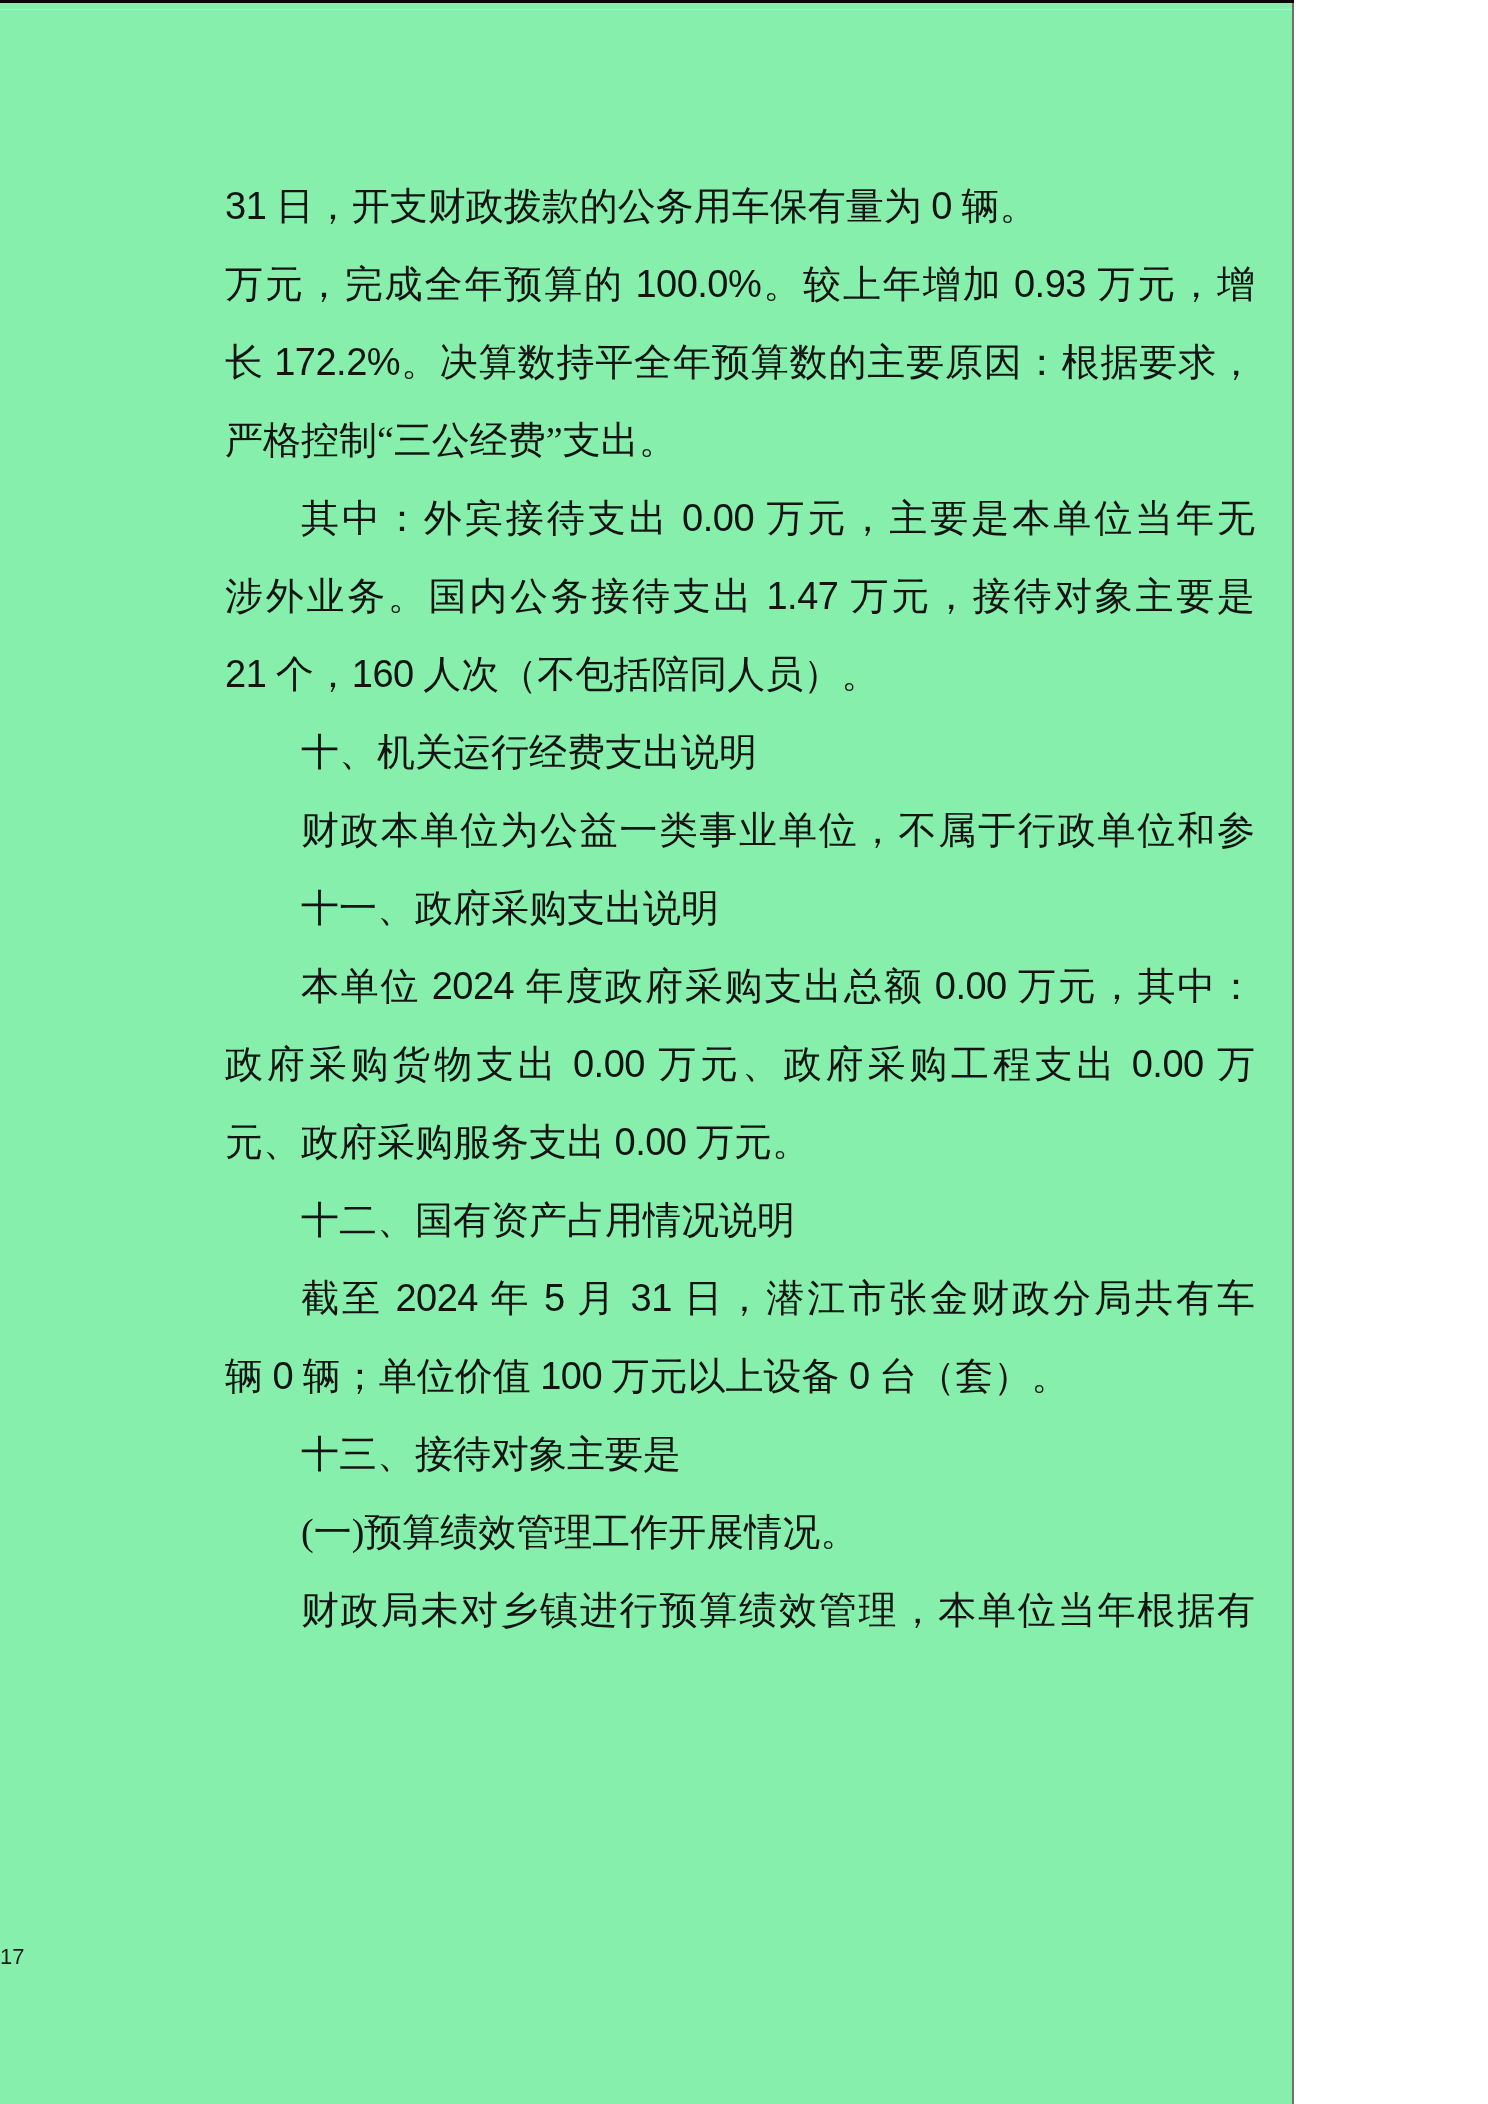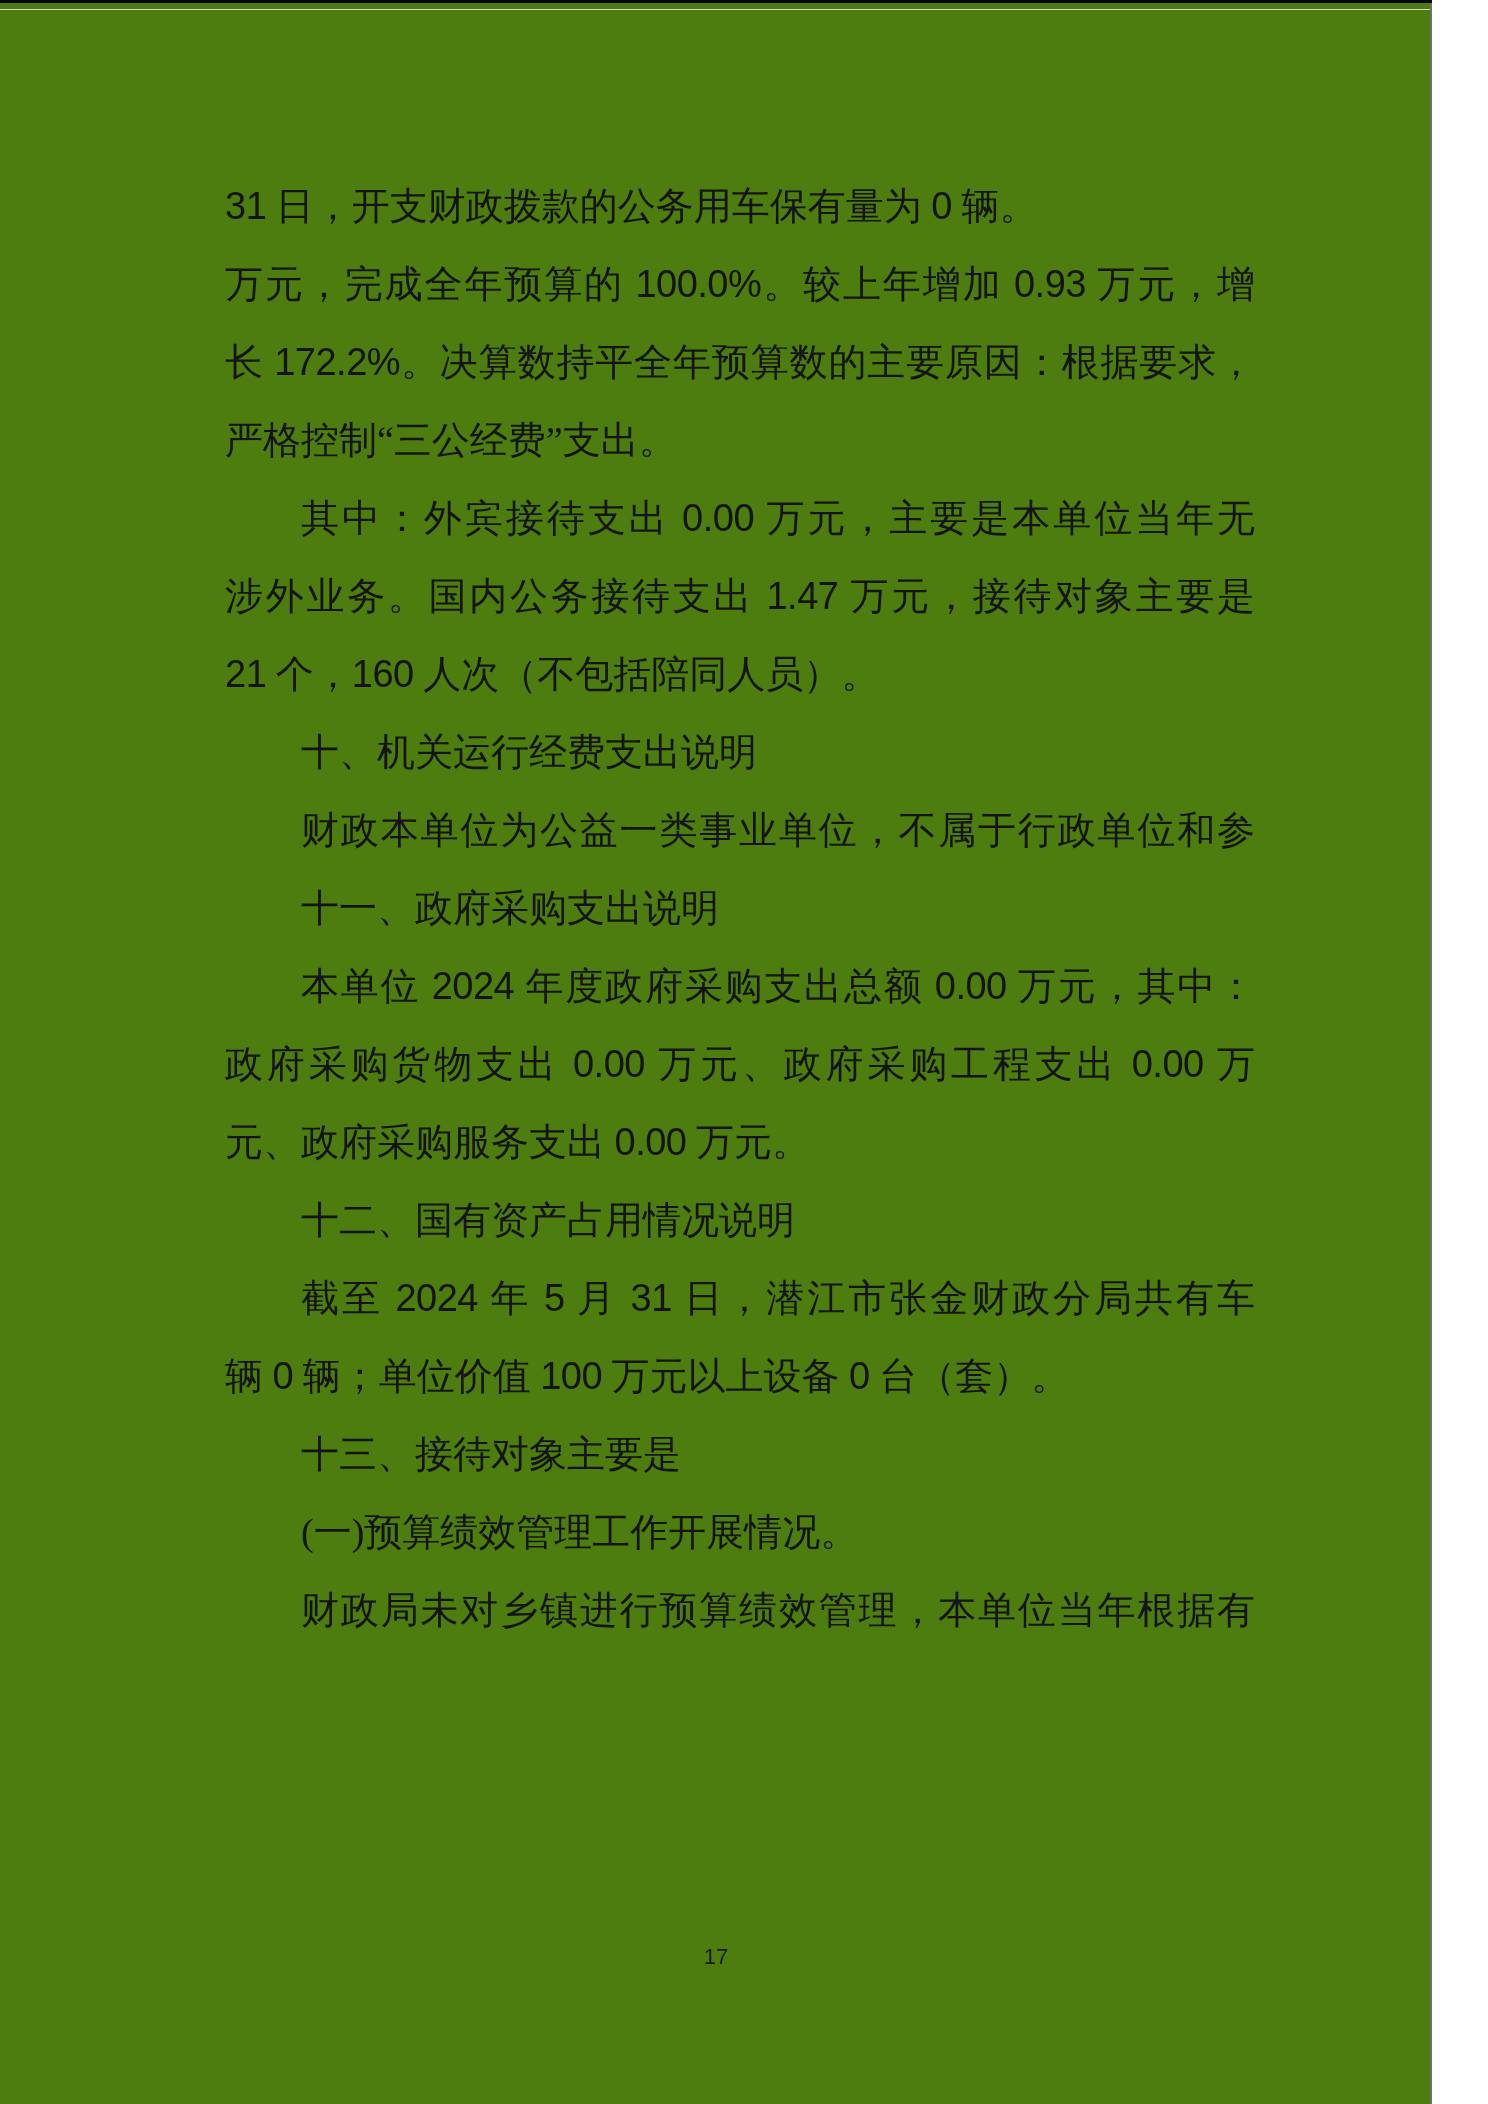--- a/index.html
+++ b/index.html
@@ -1,19 +1,19 @@
 <!DOCTYPE html>
 <html><head>
 <meta charset="utf-8">
 <style>
   html,body{margin:0;padding:0;background:#ffffff;}
   .page{
     position:relative;
-    width:1432px;height:2104px;
-    background:#4d7c0f;
+    width:1294px;height:2104px;
+    background:#86efac;
     overflow:hidden;
     font-family:"Liberation Serif","DejaVu Serif",serif;
     color:#141414;
     text-decoration:underline;
   }
   .edge-top{position:absolute;left:0;top:0;width:100%;height:3px;background:#070707;}
   .edge-hairline{position:absolute;left:0;top:9px;width:100%;height:1px;background:#d6d6d6;}
   .edge-right{position:absolute;right:0;top:3px;bottom:0;width:2px;background:#6f6f6f;}
   .content{
     position:absolute;
@@ -28,21 +28,21 @@
   }
   .ind{text-indent:2em;}
   .j{text-align:justify;text-align-last:justify;}
   .num{
     font-family:"Liberation Sans","DejaVu Sans",sans-serif;
     letter-spacing:-0.5px;
   }
   .page-num{
     position:absolute;
     left:0;top:1944px;width:100%;
-    text-align:center;
+    text-align:left;
     font-size:22px;
     font-family:"Liberation Sans","DejaVu Sans",sans-serif;
     color:#1a1a1a;
   }
 </style>
 </head>
 <body>
 
 <div class="page">
   <div class="edge-top"></div>

